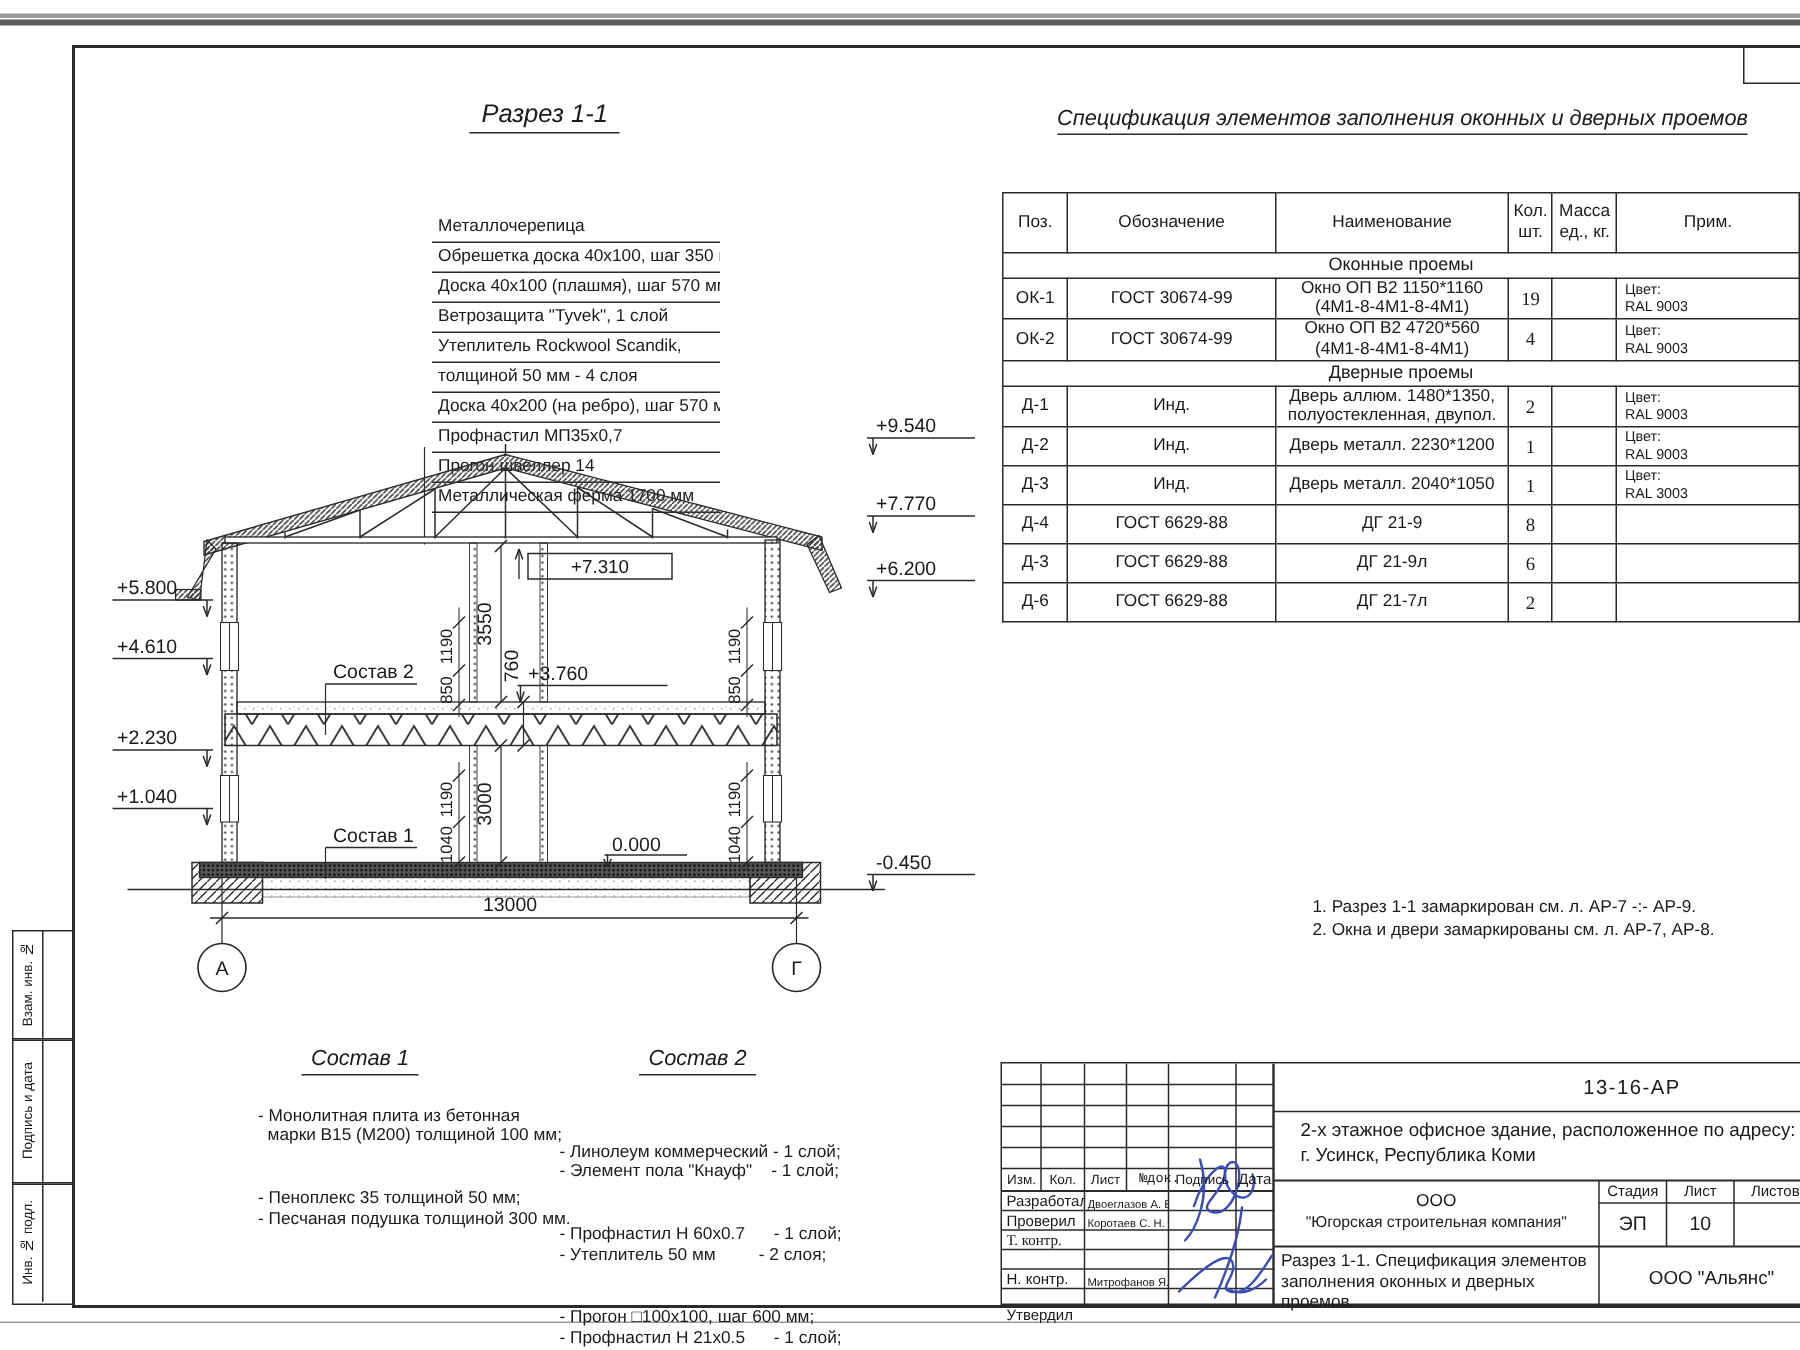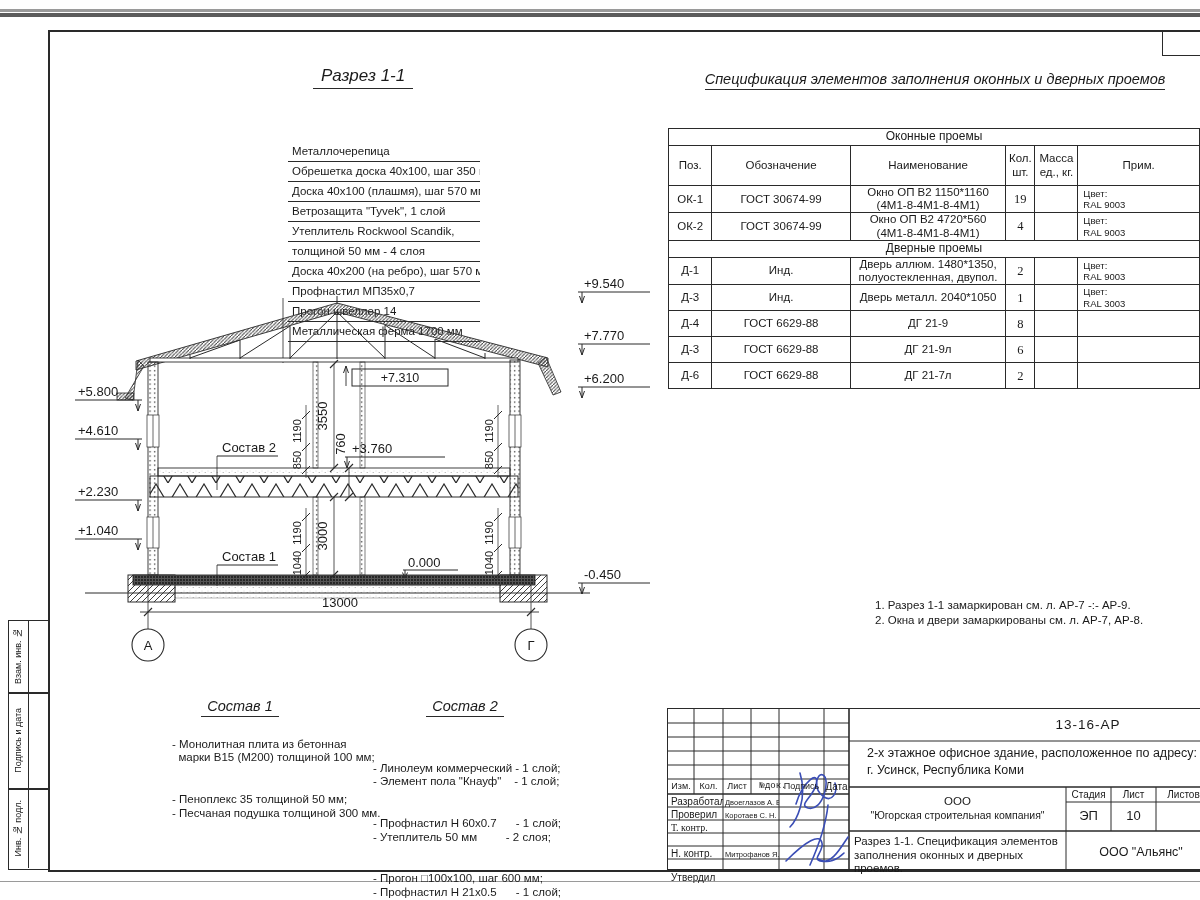--- a/index.html
+++ b/index.html
@@ -279,37 +279,37 @@
 <table class="spec" style="border:1.5px solid #2a2a2a;">
   <colgroup>
     <col style="width:50px">
       <col style="width:172px">
       <col style="width:185px">
     <col style="width:30px">
       <col style="width:45px">
       <col style="width:160px">
   </colgroup>
   <tbody>
-      <tr style="height:16px">
-    <td colspan="6" class="grp">Оконные проемы</td>
-  </tr>
-  <tr style="height:40px">
+      <tr style="height:40px">
     <td>Поз.</td>
     <td>Обозначение</td>
     <td>Наименование</td>
     <td>
       <div>Кол.</div>
           <div>шт.</div>
     </td>
     <td>
       <div>Масса</div>
           <div>ед., кг.</div>
     </td>
     <td>Прим.</td>
   </tr>
+  <tr style="height:16px">
+    <td colspan="6" class="grp">Оконные проемы</td>
+  </tr>
   <tr style="height:27px">
     <td>ОК-1</td>
         <td>ГОСТ 30674-99</td>
     <td class="nm">
           <div>Окно ОП В2 1150*1160</div>
           <div>(4М1-8-4М1-8-4М1)</div>
         </td>
     <td class="qty">19</td>
         <td></td>
     <td class="note">
@@ -335,20 +335,31 @@
     <td colspan="6" class="grp">Дверные проемы</td>
   </tr>
   <tr style="height:27px">
     <td>Д-1</td>
         <td>Инд.</td>
     <td class="nm">
           <div>Дверь аллюм. 1480*1350,</div>
           <div>полуостекленная, двупол.</div>
         </td>
     <td class="qty">2</td>
+        <td></td>
+    <td class="note">
+          <div>Цвет:</div>
+          <div>RAL 9003</div>
+        </td>
+  </tr>
+  <tr style="height:26px">
+    <td>Д-2</td>
+        <td>Инд.</td>
+    <td class="nm">Дверь металл. 2230*1200</td>
+    <td class="qty">1</td>
         <td></td>
     <td class="note">
           <div>Цвет:</div>
           <div>RAL 9003</div>
         </td>
   </tr>
   <tr style="height:26px">
     <td>Д-3</td>
         <td>Инд.</td>
     <td class="nm">Дверь металл. 2040*1050</td>

